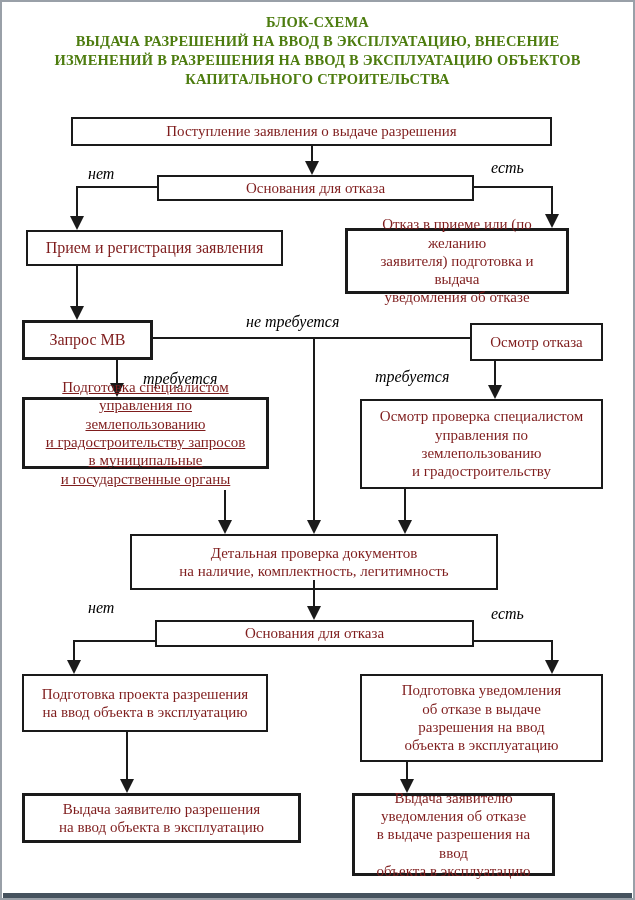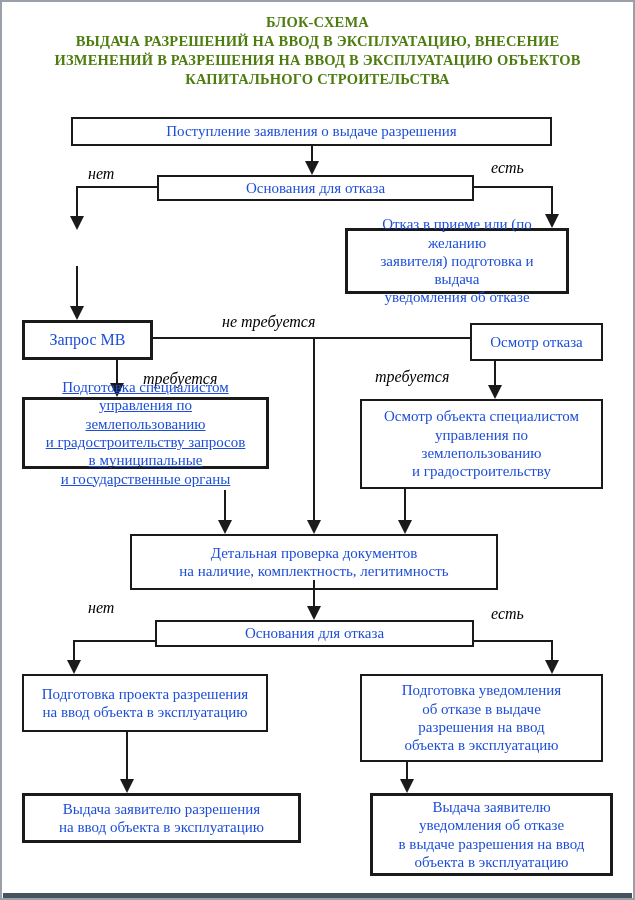--- a/index.html
+++ b/index.html
@@ -10,21 +10,21 @@
   }
   .title{
     position:absolute;left:0;right:0;top:11px;text-align:center;
     font-weight:bold;font-size:14.5px;line-height:19px;white-space:pre-line;
     letter-spacing:.2px;color:#4d7c0f;
   }
   .box{
     position:absolute;box-sizing:border-box;background:#fff;
     border:2px solid #1a1a1a;display:flex;align-items:center;justify-content:center;
     text-align:center;font-size:15px;line-height:1.22;white-space:pre-line;
-    padding:2px 15px;color:#1d4ed8;
+    padding:2px 15px;color:#7f1d1d;
   }
   .thick{border-width:3px;}
   .f16{font-size:16px;}
   .lbl{
     position:absolute;font-style:italic;font-size:16px;color:#000000;white-space:nowrap;
   }
   .hl{position:absolute;height:2px;background:#1a1a1a;}
   .vl{position:absolute;width:2px;background:#1a1a1a;}
   .ah{
     position:absolute;width:0;height:0;
@@ -53,52 +53,53 @@
   <div class="lbl" style="left:86px;top:163px;">нет</div>
   <div class="hl" style="left:74px;top:184px;width:82px;"></div>
   <div class="vl" style="left:74px;top:184px;height:32px;"></div>
   <div class="ah" style="left:68px;top:214px;"></div>
 
   <div class="lbl" style="left:489px;top:157px;">есть</div>
   <div class="hl" style="left:471px;top:184px;width:80px;"></div>
   <div class="vl" style="left:549px;top:184px;height:30px;"></div>
   <div class="ah" style="left:543px;top:212px;"></div>
 
+  <div class="box f16" style="left:24px;top:228px;width:257px;height:36px;">Прием и регистрация заявления</div>
 
   <div class="box thick" style="left:343px;top:226px;width:224px;height:66px;">Отказ в приеме или (по желанию
 заявителя) подготовка и выдача
 уведомления об отказе</div>
 
   <div class="vl" style="left:74px;top:264px;height:42px;"></div>
   <div class="ah" style="left:68px;top:304px;"></div>
 
   <div class="box thick f16" style="left:20px;top:318px;width:131px;height:40px;">Запрос МВ</div>
 
   <div class="box" style="left:468px;top:321px;width:133px;height:38px;">Осмотр отказа</div>
 
-  <div class="lbl" style="left:220px;top:311px;text-align:right;">не требуется</div>
+  <div class="lbl" style="left:244px;top:311px;text-align:right;">не требуется</div>
   <div class="hl" style="left:151px;top:335px;width:317px;"></div>
   <div class="vl" style="left:311px;top:335px;height:185px;"></div>
   <div class="ah" style="left:305px;top:518px;"></div>
 
   <div class="lbl" style="left:141px;top:368px;">требуется</div>
   <div class="vl" style="left:114px;top:358px;height:25px;"></div>
   <div class="ah" style="left:108px;top:381px;"></div>
 
   <div class="lbl" style="left:373px;top:366px;">требуется</div>
   <div class="vl" style="left:492px;top:359px;height:26px;"></div>
   <div class="ah" style="left:486px;top:383px;"></div>
 
   <div class="box thick" style="left:20px;top:395px;width:247px;height:72px;text-decoration:underline;">Подготовка специалистом
 управления по землепользованию
 и градостроительству запросов
 в муниципальные
 и государственные органы</div>
 
-  <div class="box" style="left:358px;top:397px;width:243px;height:90px;">Осмотр объекта специалистом
+  <div class="box" style="left:358px;top:397px;width:243px;height:90px;">Осмотр проверка специалистом
 управления по землепользованию
 и градостроительству</div>
 
   <div class="vl" style="left:222px;top:488px;height:32px;"></div>
   <div class="ah" style="left:216px;top:518px;"></div>
 
   <div class="vl" style="left:402px;top:487px;height:33px;"></div>
   <div class="ah" style="left:396px;top:518px;"></div>
 
   <div class="box" style="left:128px;top:532px;width:368px;height:56px;">Детальная проверка документов
@@ -129,19 +130,19 @@
 
   <div class="vl" style="left:124px;top:730px;height:49px;"></div>
   <div class="ah" style="left:118px;top:777px;"></div>
 
   <div class="vl" style="left:404px;top:760px;height:19px;"></div>
   <div class="ah" style="left:398px;top:777px;"></div>
 
   <div class="box thick" style="left:20px;top:791px;width:279px;height:50px;">Выдача заявителю разрешения
 на ввод объекта в эксплуатацию</div>
 
-  <div class="box thick" style="left:368px;top:791px;width:243px;height:83px;">Выдача заявителю
+  <div class="box thick" style="left:350px;top:791px;width:203px;height:83px;">Выдача заявителю
 уведомления об отказе
 в выдаче разрешения на ввод
 объекта в эксплуатацию</div>
 
   <div class="bottom-bar"></div>
 </div>
 
 </body></html>

